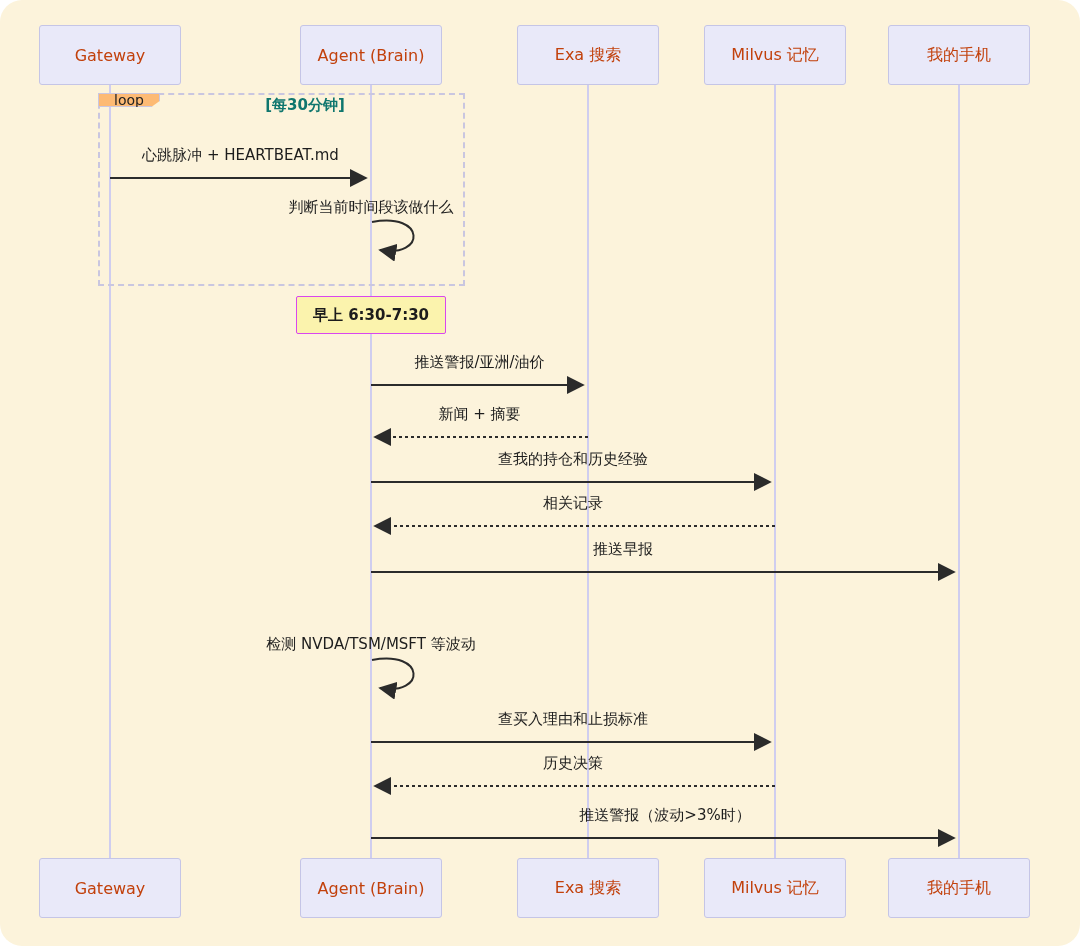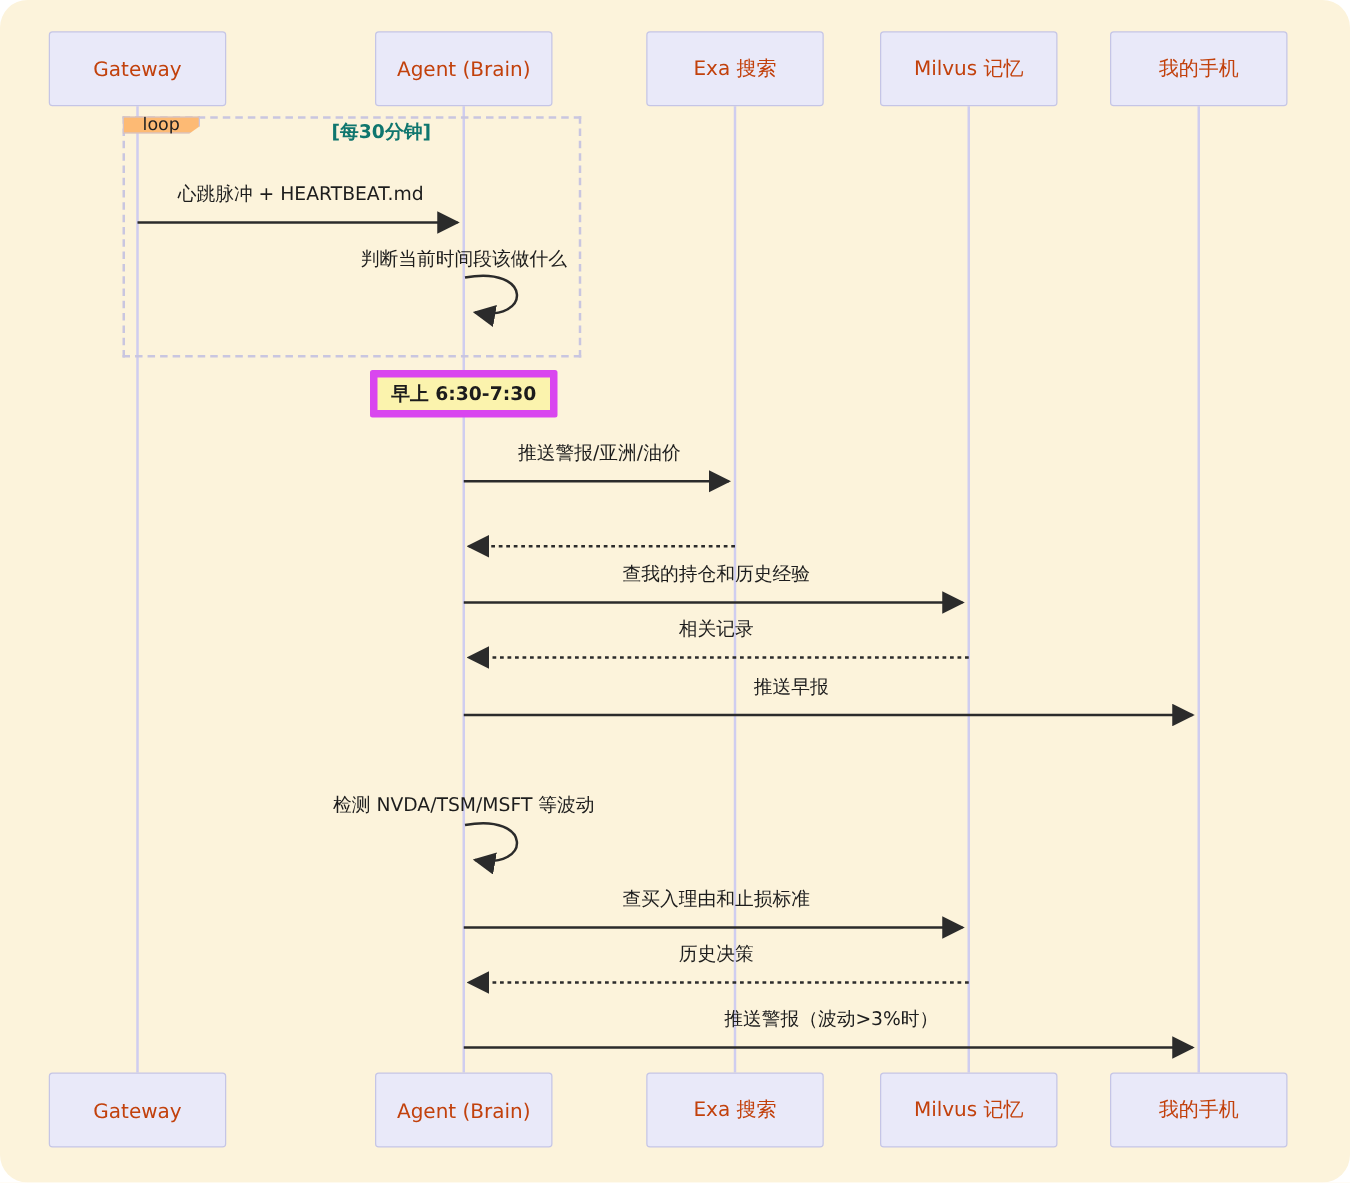--- a/index.html
+++ b/index.html
@@ -29,21 +29,21 @@
   }
   .loop-cond{
     position:absolute;left:230px;top:96px;width:150px;
     text-align:center;font-size:15px;font-weight:700;color:#0f766e;
   }
   .msg{
     position:absolute;font-size:15px;line-height:22px;height:22px;
     text-align:center;color:#1d1d1d;white-space:nowrap;
   }
   .note{
-    position:absolute;height:38px;background:#FBF3AD;border:6px solid #d946ef;
+    position:absolute;height:38px;background:#FBF3AD;border:1px solid #d946ef;
     border-radius:2px;box-sizing:border-box;
     display:flex;align-items:center;justify-content:center;
     font-size:15px;font-weight:700;color:#1c1c1c;
   }
   .arrows{position:absolute;left:0;top:0;pointer-events:none;}
 </style>
 </head>
 <body>
 
 <div class="canvas">
@@ -75,23 +75,24 @@
     <line x1="371" y1="572" x2="954" y2="572" stroke="#2B2B2B" stroke-width="2" marker-end="url(#ah)"></line>
     <path d="M 372 660 C 426 650, 426 696, 380 688" fill="none" stroke="#2B2B2B" stroke-width="2" marker-end="url(#ah)"></path>
     <line x1="371" y1="742" x2="770" y2="742" stroke="#2B2B2B" stroke-width="2" marker-end="url(#ah)"></line>
     <line x1="775" y1="786" x2="375" y2="786" stroke="#2B2B2B" stroke-width="2" stroke-dasharray="3 3" marker-end="url(#ah)"></line>
     <line x1="371" y1="838" x2="954" y2="838" stroke="#2B2B2B" stroke-width="2" marker-end="url(#ah)"></line>
   </svg>
 
   <div class="msg" style="left:110px;width:261px;top:144px">心跳脉冲 + HEARTBEAT.md</div>
   <div class="msg" style="left:241px;width:260px;top:196px">判断当前时间段该做什么</div>
   <div class="msg" style="left:371px;width:217px;top:351px">推送警报/亚洲/油价</div>
+  <div class="msg" style="left:371px;width:217px;top:403px">新闻 + 摘要</div>
   <div class="msg" style="left:371px;width:404px;top:448px">查我的持仓和历史经验</div>
   <div class="msg" style="left:371px;width:404px;top:492px">相关记录</div>
-  <div class="msg" style="left:371px;width:524px;top:538px">推送早报</div>
+  <div class="msg" style="left:361px;width:524px;top:538px">推送早报</div>
   <div class="msg" style="left:241px;width:260px;top:633px">检测 NVDA/TSM/MSFT 等波动</div>
   <div class="msg" style="left:371px;width:404px;top:708px">查买入理由和止损标准</div>
   <div class="msg" style="left:371px;width:404px;top:752px">历史决策</div>
   <div class="msg" style="left:371px;width:588px;top:804px">推送警报（波动&gt;3%时）</div>
 
   <div class="note" style="left:296px;top:296px;width:150px">早上 6:30-7:30</div>
 
   <div class="actor" style="left:39px;top:25px">Gateway</div>
   <div class="actor" style="left:300px;top:25px">Agent (Brain)</div>
   <div class="actor" style="left:517px;top:25px">Exa 搜索</div>

